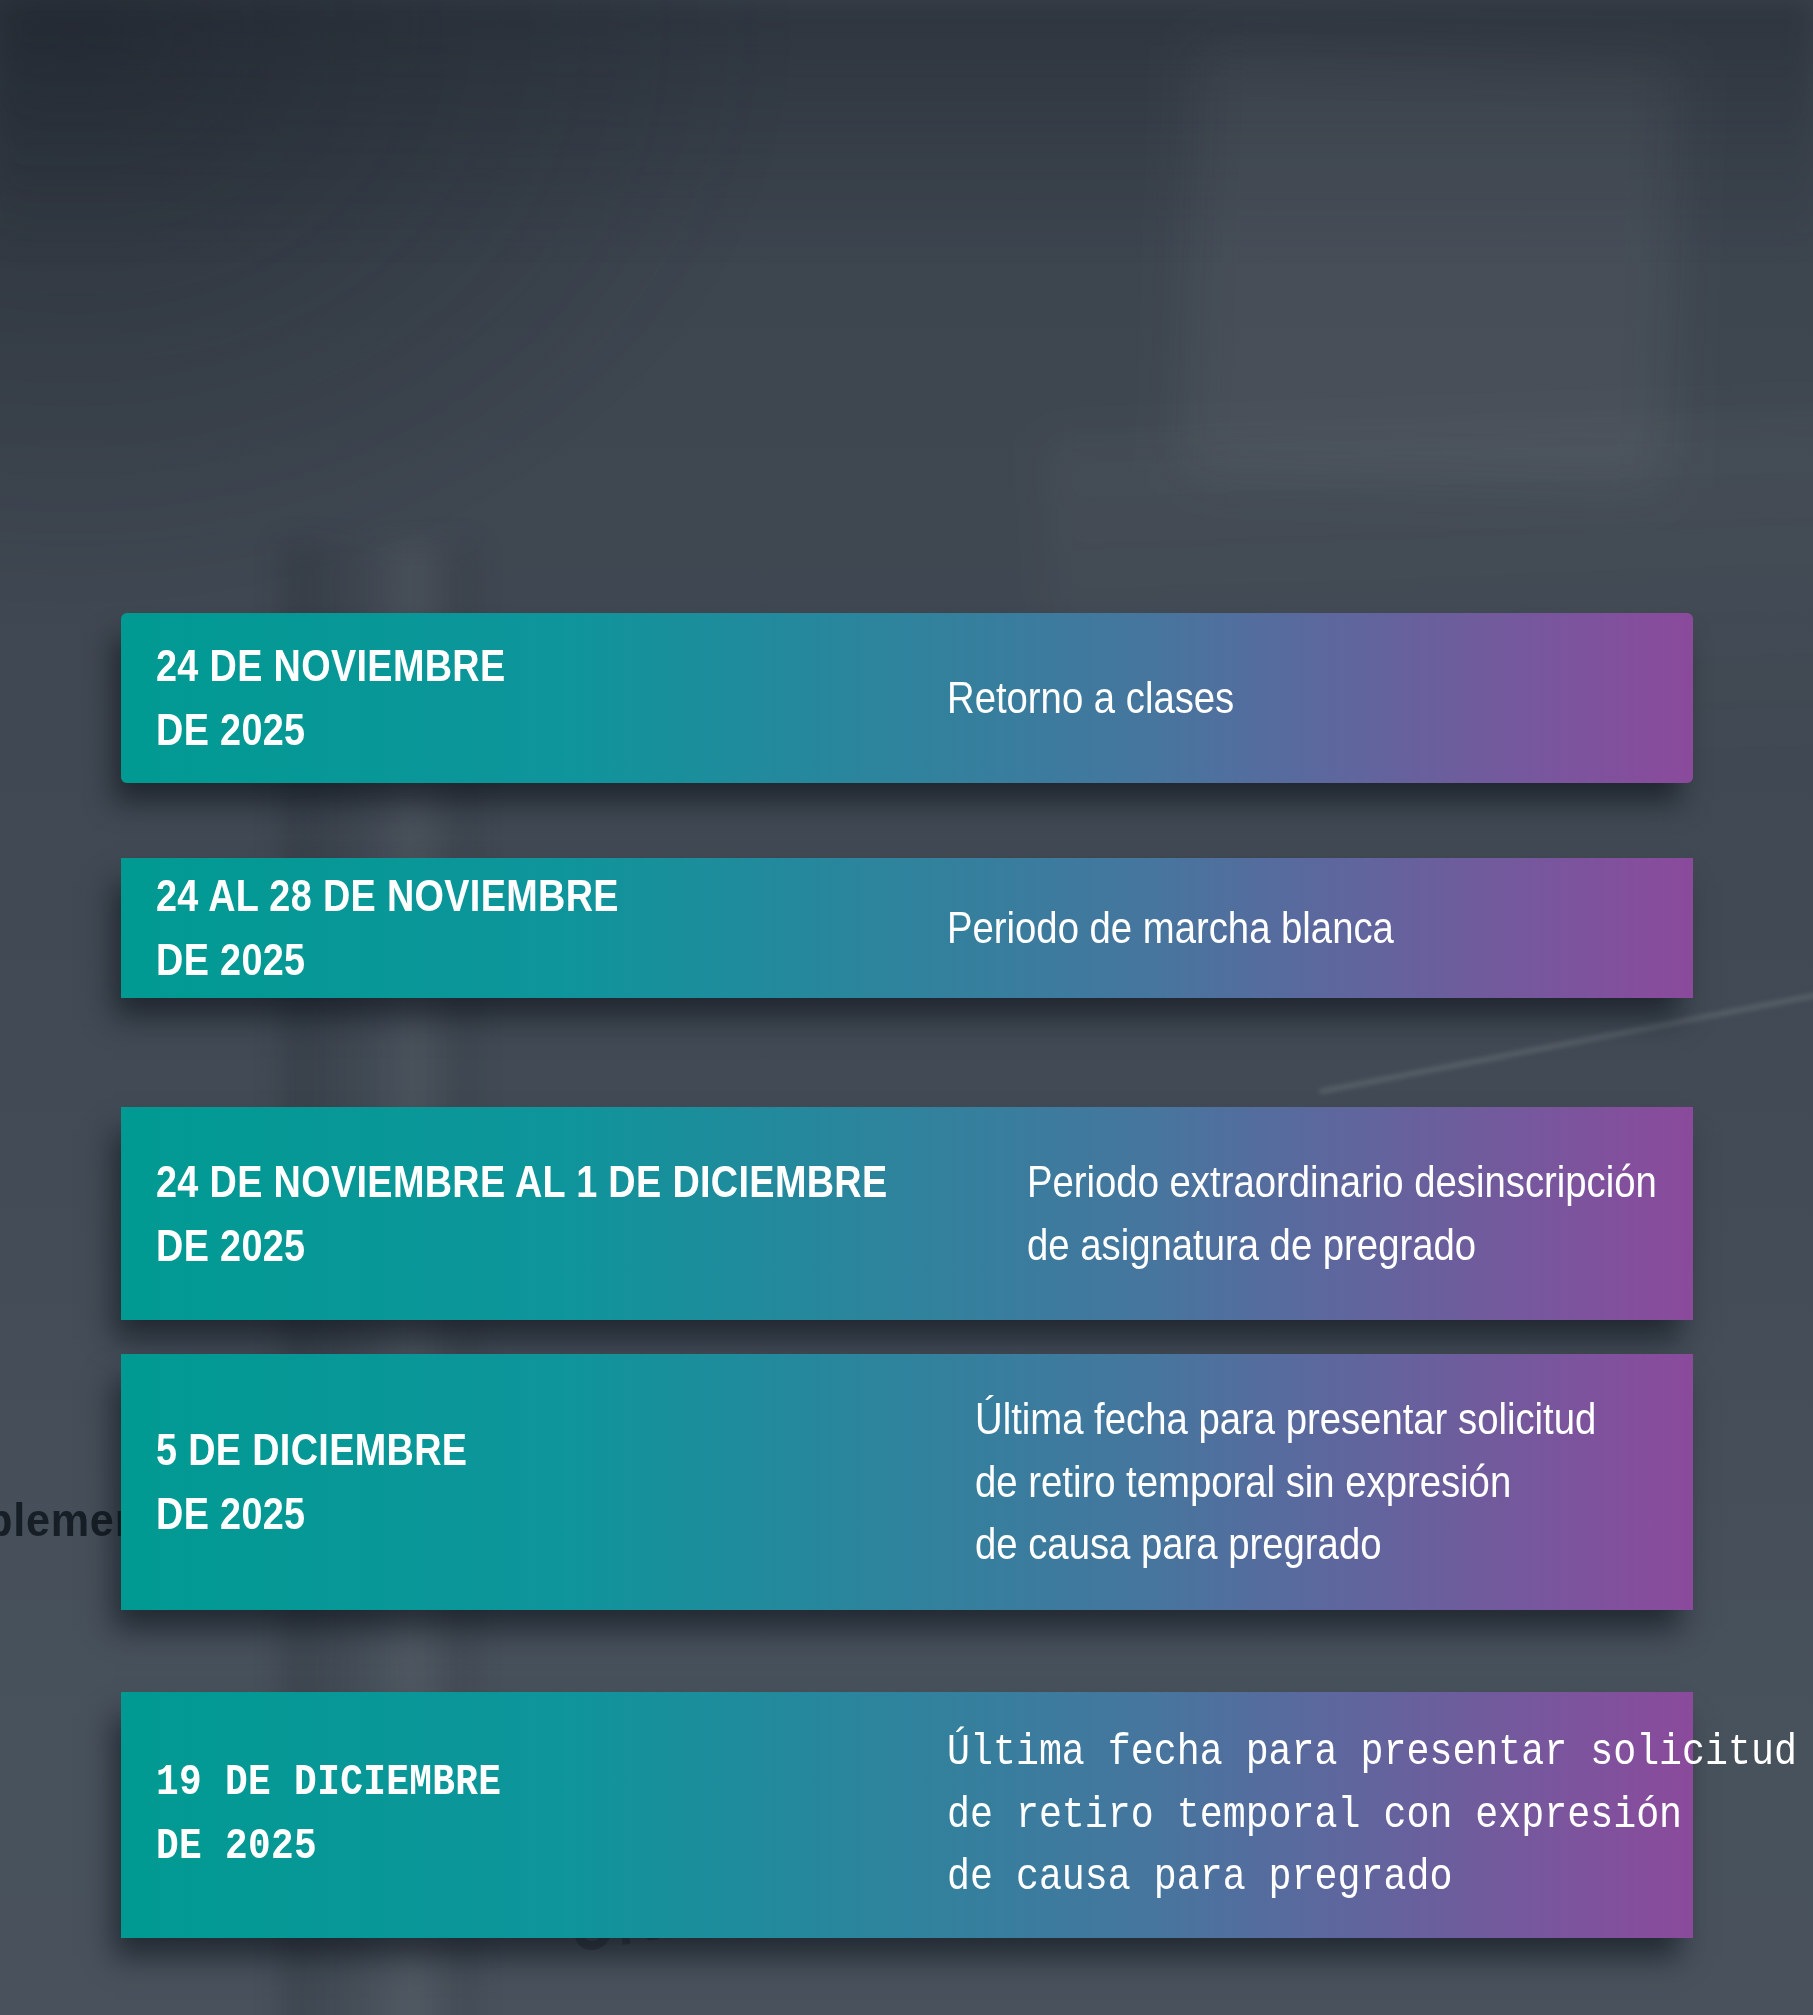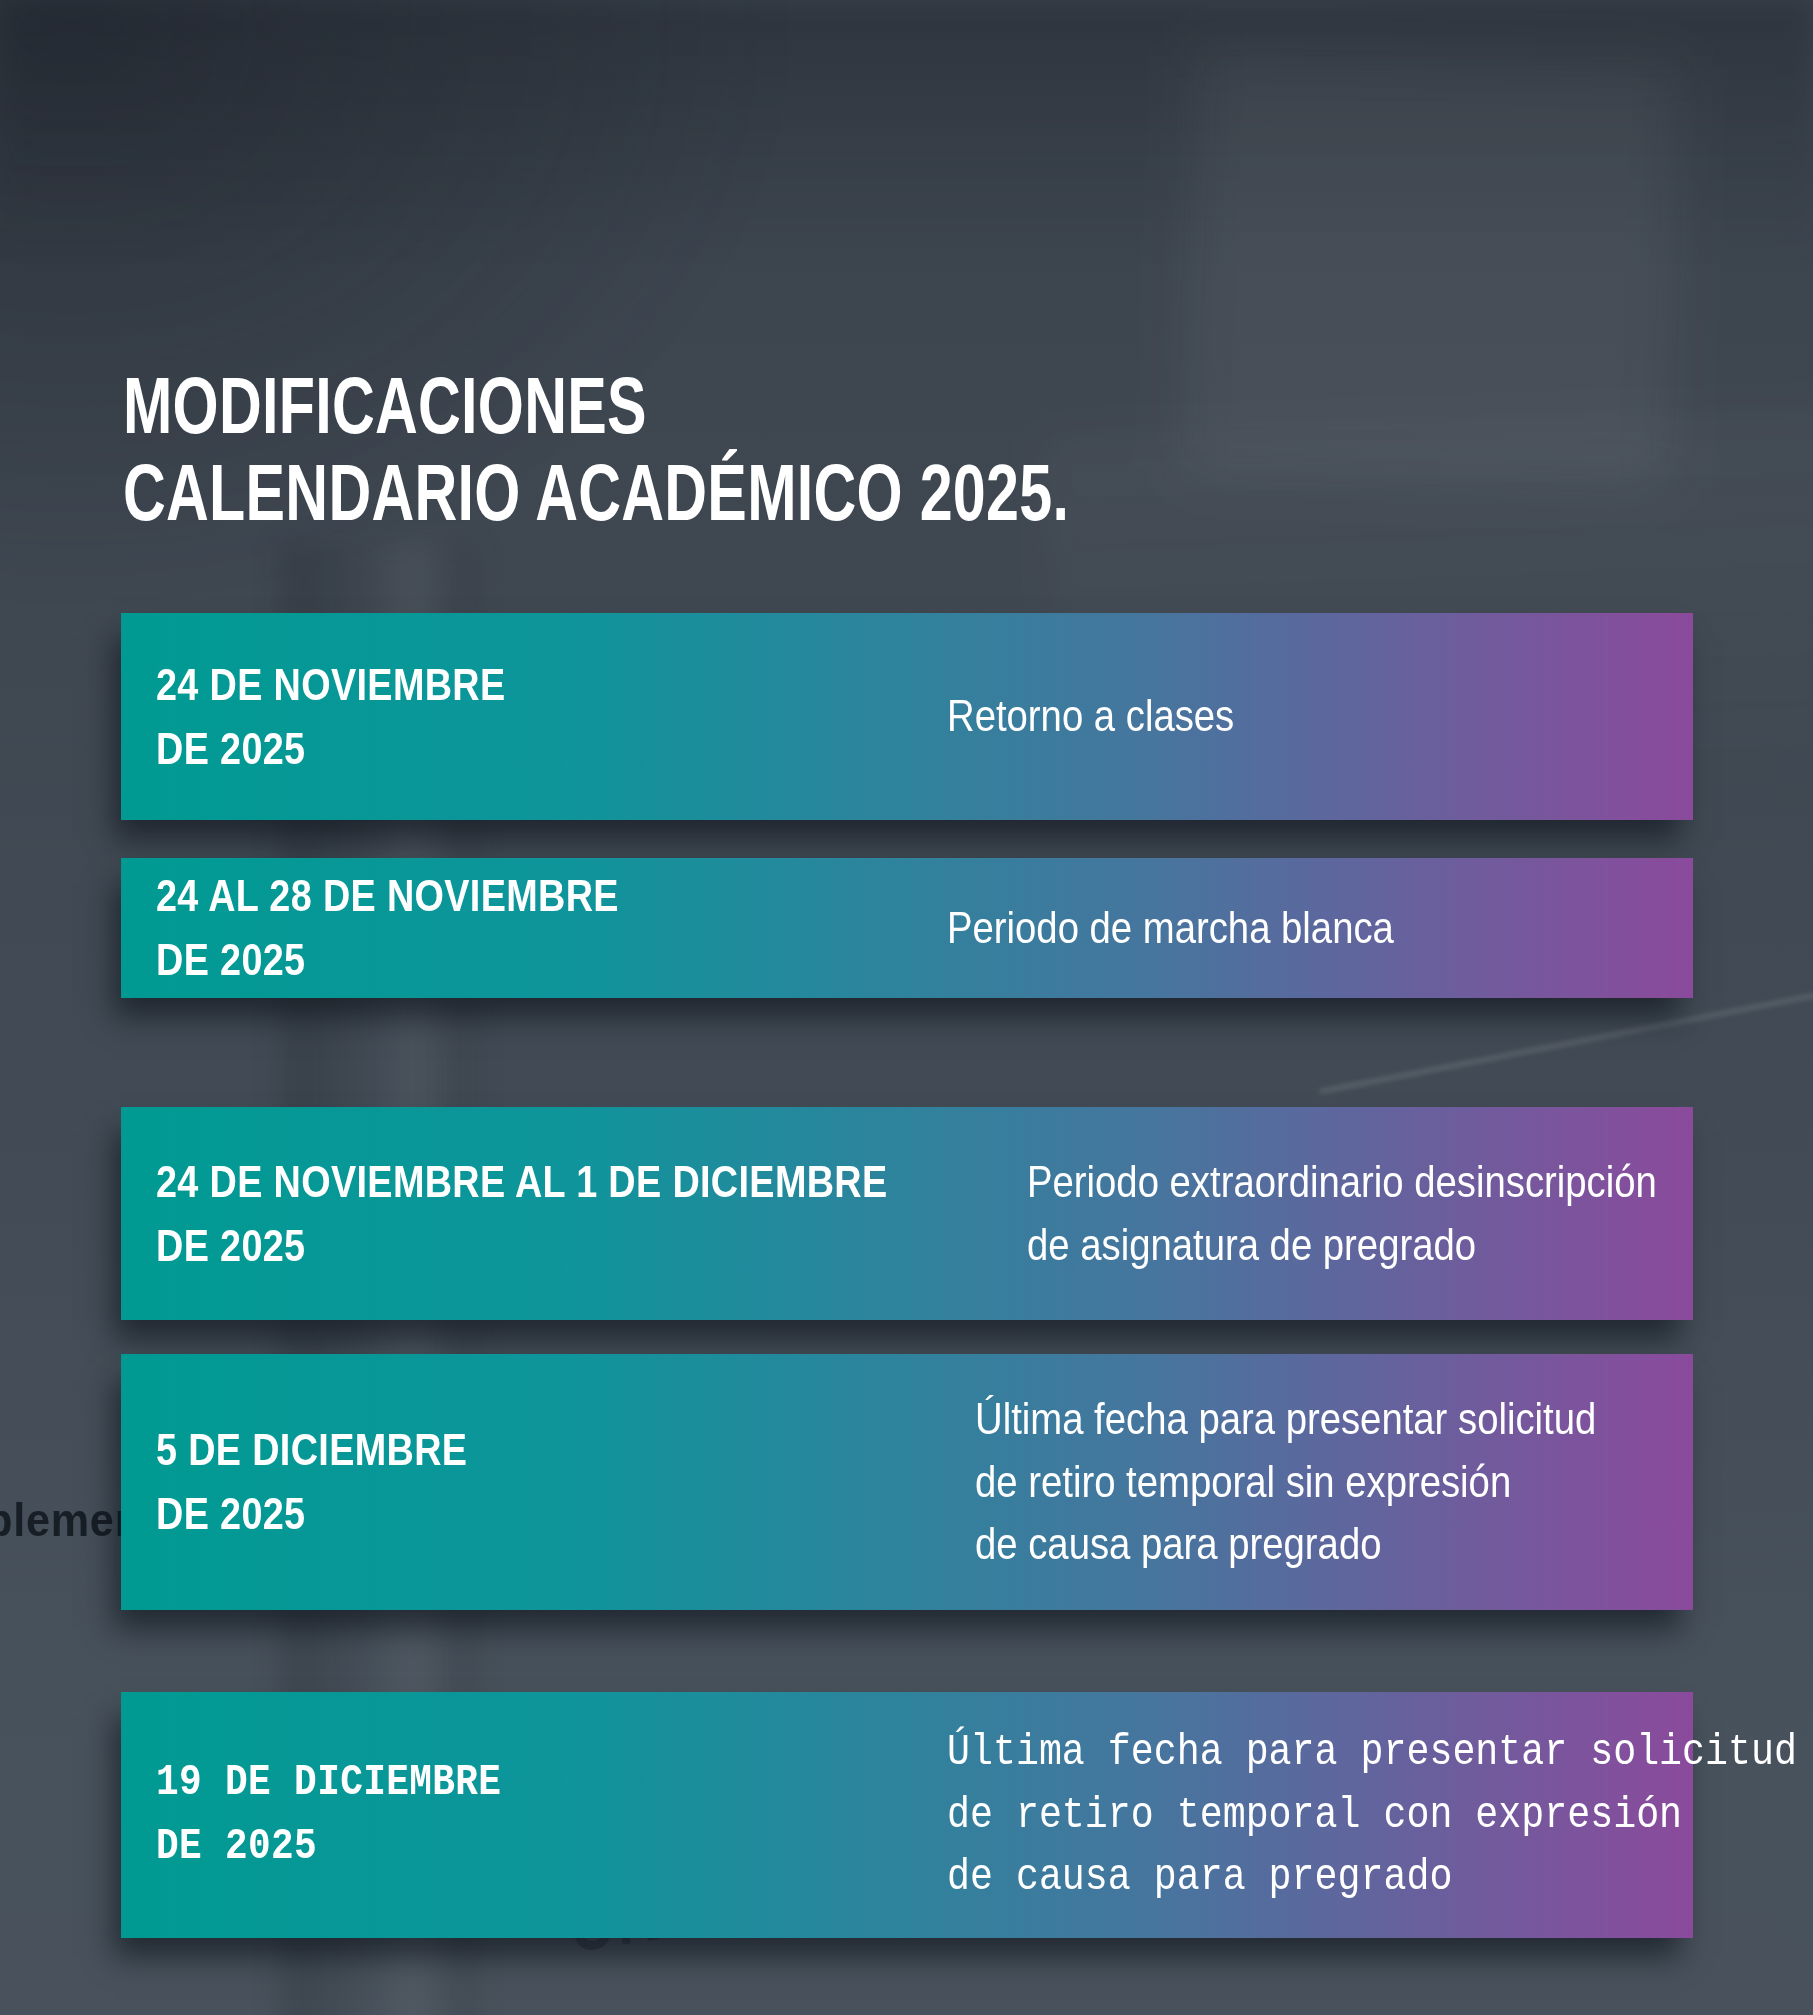--- a/index.html
+++ b/index.html
@@ -57,26 +57,22 @@
   <div class="bg bg-corner-dark"></div>
   <div class="bg bg-top-band"></div>
   <div class="bg bg-window"></div>
   <div class="bg bg-pillar"></div>
   <div class="bg bg-slab"></div>
   <div class="bg bg-streak"></div>
 
   <div class="bg bg-partial-word">blementa</div>
   <div class="bg bg-watermark">UNIVERSIDAD DE SANTIAGO</div>
 
-  <div class="title">
-    <span class="line">MODIFICACIONES</span>
-    <span class="line">CALENDARIO ACADÉMICO 2025.</span>
-  </div>
 
-  <div class="row" style="top:613px;height:207px;">
+  <div class="row" style="top:613px;height:170px;border-radius:6px;">
     <div class="row-date">
       <span class="dline">24 DE NOVIEMBRE</span>
       <span class="dline">DE 2025</span>
     </div>
     <div class="row-desc">
       <span class="dline">Retorno a clases</span>
     </div>
   </div>
 
   <div class="row" style="top:858px;height:140px;">

